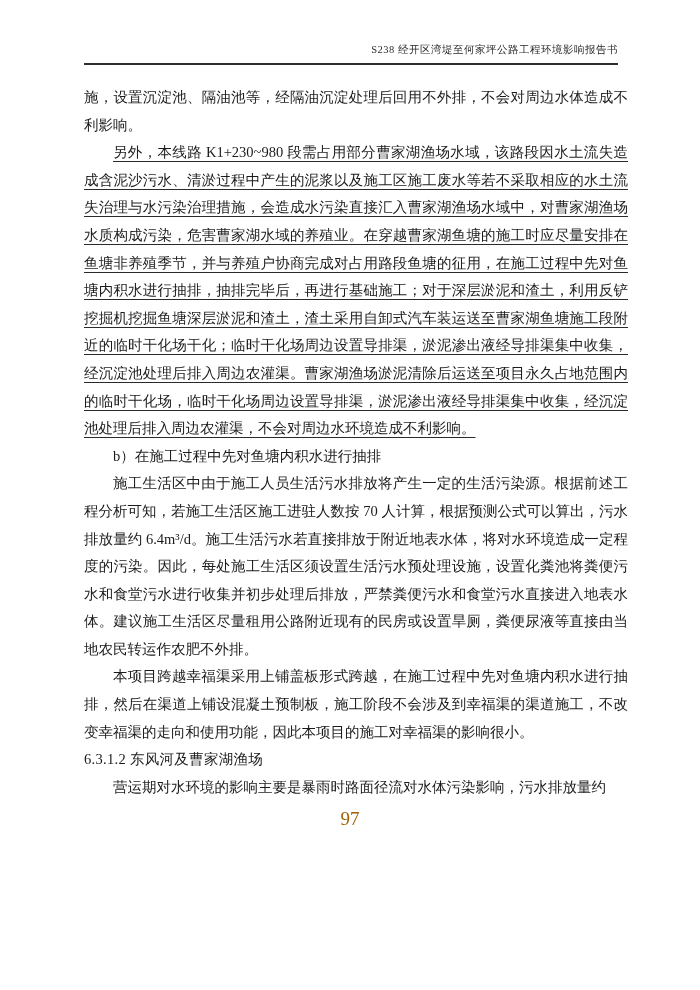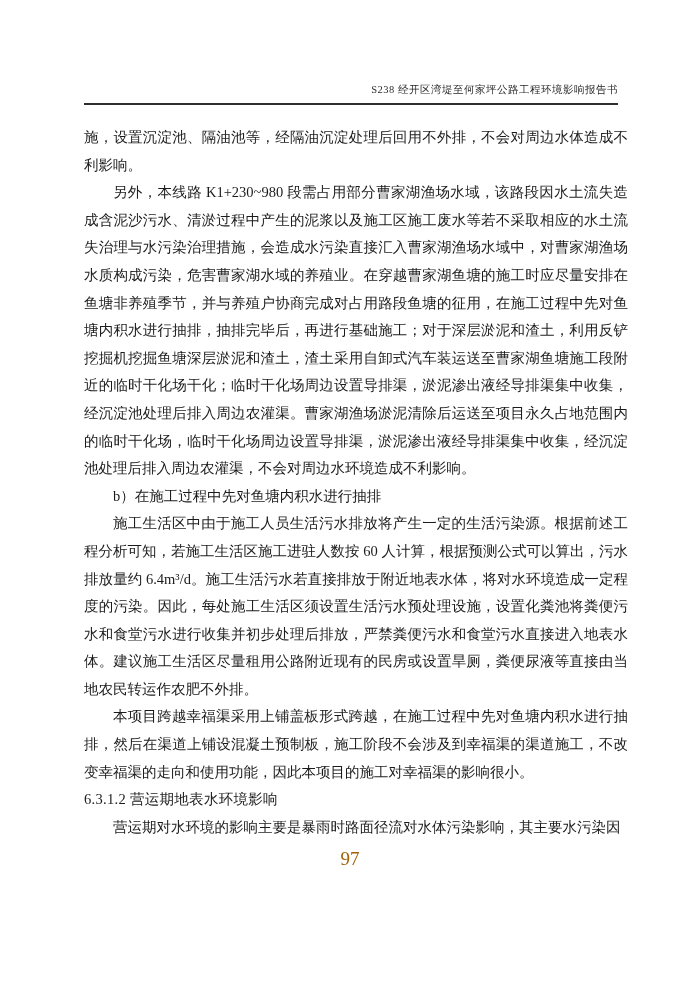--- a/index.html
+++ b/index.html
@@ -13,21 +13,20 @@
     font-family: "Liberation Serif", "DejaVu Serif", serif;
     color: #1b1b1b;
     -webkit-font-smoothing: antialiased;
   }
   .page {
     position: relative;
     width: 700px;
     height: 872px;
     background: #ffffff;
     overflow: hidden;
-    margin-top: 40px;
   }
   .header {
     position: absolute;
     top: 43px;
     left: 84px;
     right: 82px;
     text-align: right;
     font-size: 10.5px;
     letter-spacing: 0.5px;
     color: #2a2a2a;
@@ -51,20 +50,21 @@
     text-align: justify;
     color: #1b1b1b;
   }
   .body-text p {
     margin: 0;
   }
   .indent {
     text-indent: 2em;
   }
   .underlined {
+    text-decoration: underline;
     text-decoration-thickness: 1px;
     text-underline-offset: 4px;
     text-decoration-color: #2a2a2a;
   }
   .sub-heading {
     text-indent: 2em;
   }
   .section-heading {
     text-indent: 0;
     letter-spacing: 0.3px;
@@ -88,26 +88,26 @@
 
   <div class="header-rule"></div>
 
   <div class="body-text">
     <p>施，设置沉淀池、隔油池等，经隔油沉淀处理后回用不外排，不会对周边水体造成不利影响。</p>
 
     <p class="indent underlined">另外，本线路 K1+230~980 段需占用部分曹家湖渔场水域，该路段因水土流失造成含泥沙污水、清淤过程中产生的泥浆以及施工区施工废水等若不采取相应的水土流失治理与水污染治理措施，会造成水污染直接汇入曹家湖渔场水域中，对曹家湖渔场水质构成污染，危害曹家湖水域的养殖业。在穿越曹家湖鱼塘的施工时应尽量安排在鱼塘非养殖季节，并与养殖户协商完成对占用路段鱼塘的征用，在施工过程中先对鱼塘内积水进行抽排，抽排完毕后，再进行基础施工；对于深层淤泥和渣土，利用反铲挖掘机挖掘鱼塘深层淤泥和渣土，渣土采用自卸式汽车装运送至曹家湖鱼塘施工段附近的临时干化场干化；临时干化场周边设置导排渠，淤泥渗出液经导排渠集中收集，经沉淀池处理后排入周边农灌渠。曹家湖渔场淤泥清除后运送至项目永久占地范围内的临时干化场，临时干化场周边设置导排渠，淤泥渗出液经导排渠集中收集，经沉淀池处理后排入周边农灌渠，不会对周边水环境造成不利影响。</p>
 
     <p class="sub-heading">b）在施工过程中先对鱼塘内积水进行抽排</p>
 
-    <p class="indent">施工生活区中由于施工人员生活污水排放将产生一定的生活污染源。根据前述工程分析可知，若施工生活区施工进驻人数按 60 人计算，根据预测公式可以算出，污水排放量约 6.4m³/d。施工生活污水若直接排放于附近地表水体，将对水环境造成一定程度的污染。因此，每处施工生活区须设置生活污水预处理设施，设置化粪池将粪便污水和食堂污水进行收集并初步处理后排放，严禁粪便污水和食堂污水直接进入地表水体。建议施工生活区尽量租用公路附近现有的民房或设置旱厕，粪便尿液等直接由当地农民转运作农肥不外排。</p>
+    <p class="indent">施工生活区中由于施工人员生活污水排放将产生一定的生活污染源。根据前述工程分析可知，若施工生活区施工进驻人数按 70 人计算，根据预测公式可以算出，污水排放量约 6.4m³/d。施工生活污水若直接排放于附近地表水体，将对水环境造成一定程度的污染。因此，每处施工生活区须设置生活污水预处理设施，设置化粪池将粪便污水和食堂污水进行收集并初步处理后排放，严禁粪便污水和食堂污水直接进入地表水体。建议施工生活区尽量租用公路附近现有的民房或设置旱厕，粪便尿液等直接由当地农民转运作农肥不外排。</p>
 
 
 
     <p class="indent">本项目跨越幸福渠采用上铺盖板形式跨越，在施工过程中先对鱼塘内积水进行抽排，然后在渠道上铺设混凝土预制板，施工阶段不会涉及到幸福渠的渠道施工，不改变幸福渠的走向和使用功能，因此本项目的施工对幸福渠的影响很小。</p>
 
-    <p class="section-heading">6.3.1.2  营运期地表水环境影响</p>
+    <p class="section-heading">6.3.1.2  东风河及曹家湖渔场</p>
 
-    <p class="indent">营运期对水环境的影响主要是暴雨时路面径流对水体污染影响，其主要水污染因</p>
+    <p class="indent">营运期对水环境的影响主要是暴雨时路面径流对水体污染影响，污水排放量约</p>
   </div>
 
   <div class="footer">97</div>
 
 </div>
 
 </body></html>

